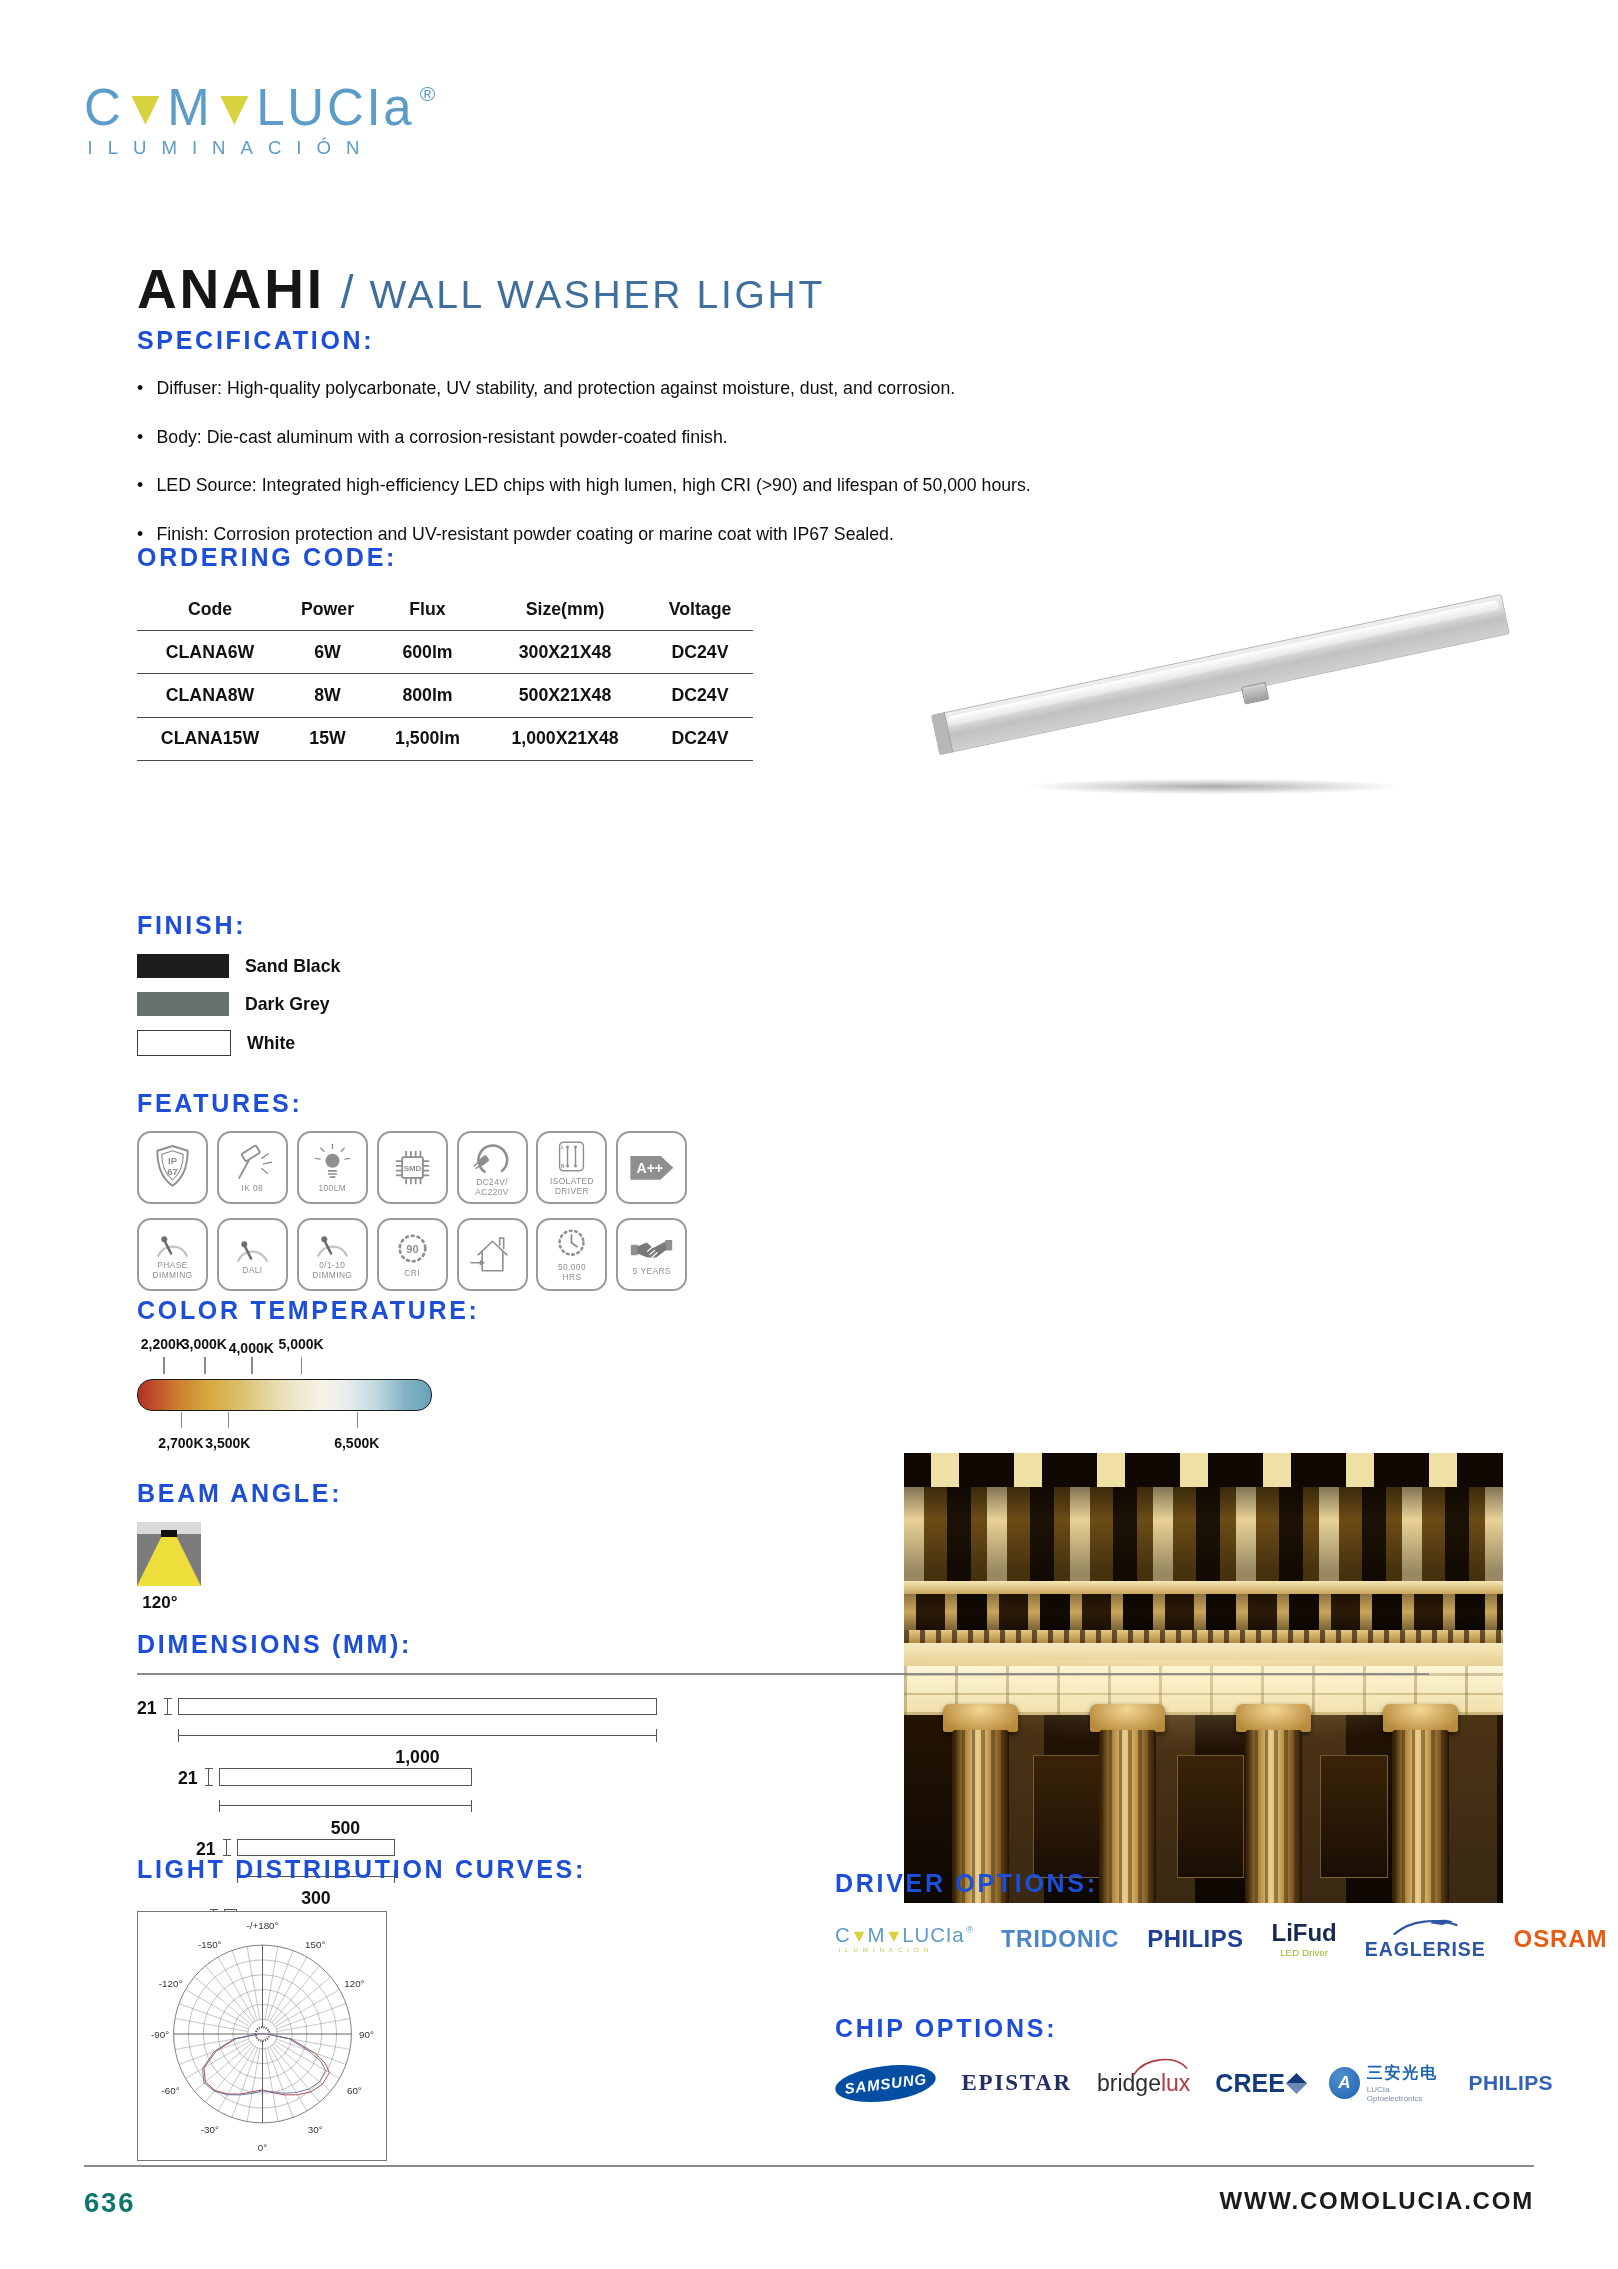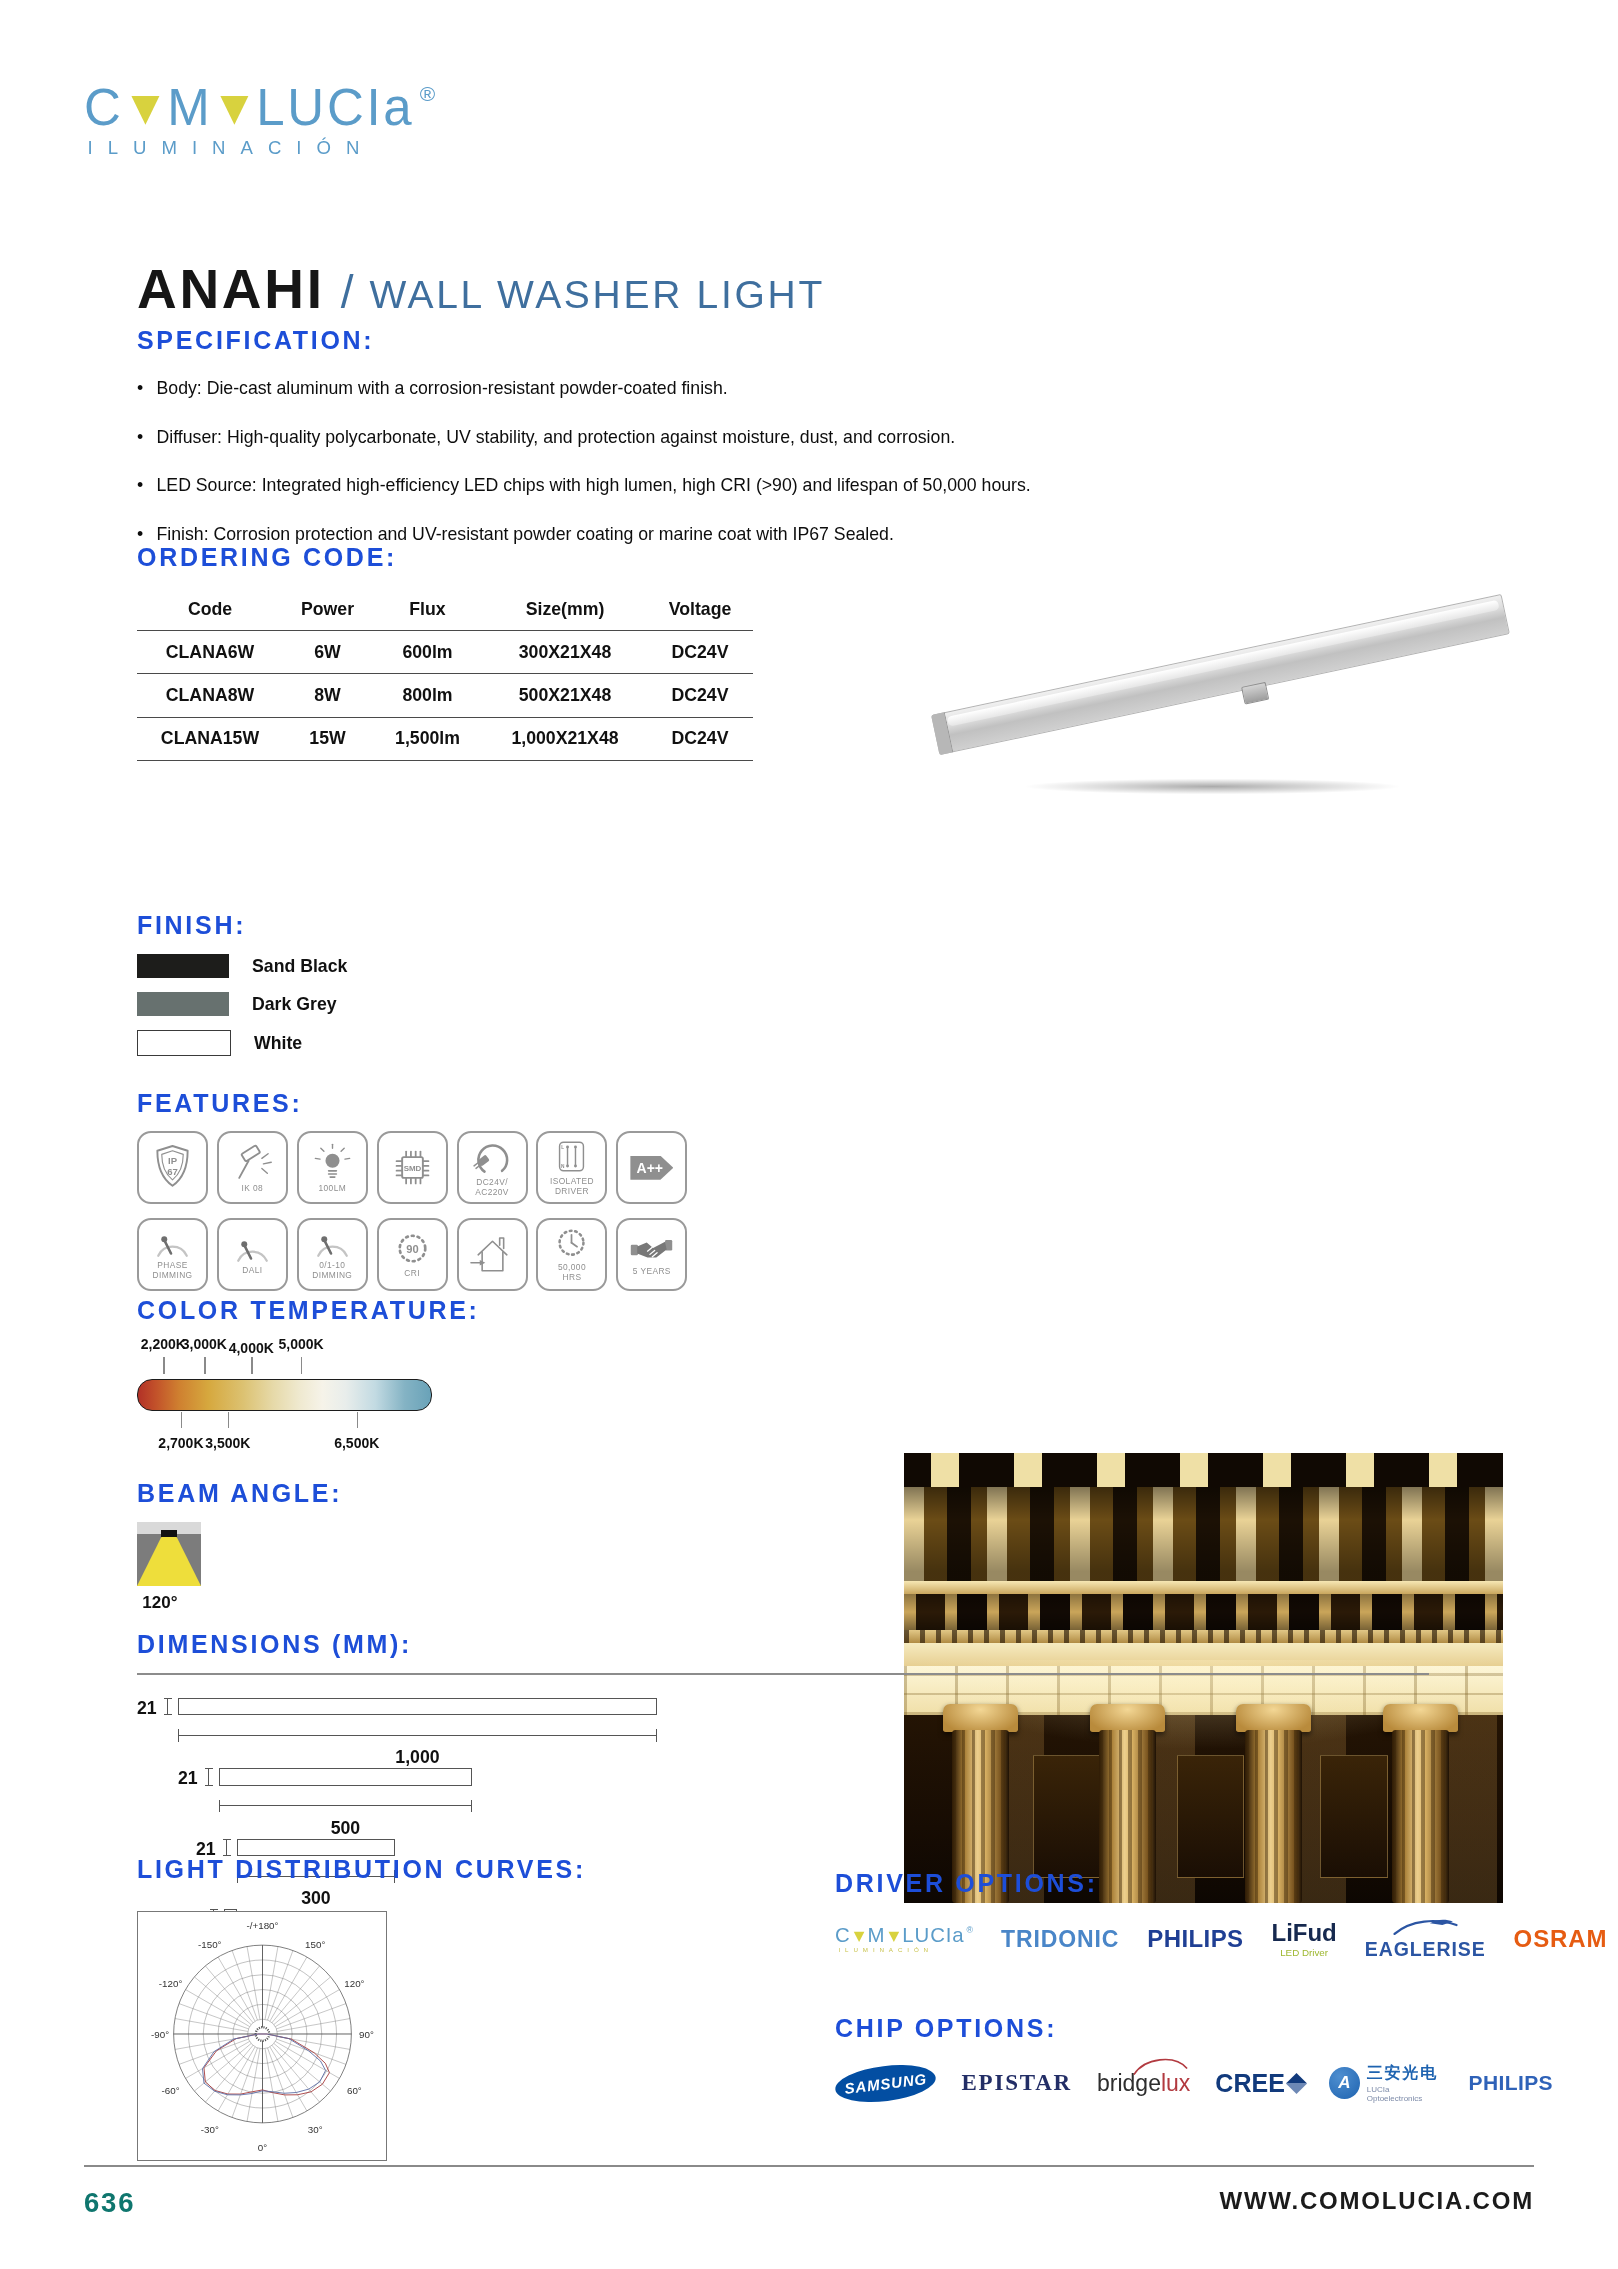--- a/index.html
+++ b/index.html
@@ -45,21 +45,21 @@
     transform:rotate(-12deg);border-radius:2.7px;border:0.9px solid #b3b3b3;
     background:linear-gradient(180deg,#f0f0f0 0%,#dddddd 32%,#c1c1c1 58%,#d0d0d0 100%);}
   .prod-bar::before{content:"";position:absolute;left:-0.9px;top:-0.9px;width:13.3px;height:calc(100% + 1.8px);
     background:#b7b7b7;border-right:0.9px solid #979797;border-radius:2.7px 0 0 2.7px;}
   .prod-bar::after{content:"";position:absolute;left:14px;right:4.4px;top:3.5px;height:10.6px;border-radius:4.4px;
     background:linear-gradient(180deg,#ffffff,#e6e6e6);}
   .prod-clip{position:absolute;left:53%;bottom:-15px;width:23px;height:16px;
     background:linear-gradient(180deg,#d3d3d3,#9d9d9d);border:0.9px solid #8e8e8e;border-radius:1.8px;}
 
   
-  .swatch-row{display:flex;align-items:center;gap:23px;margin-top:14px;}
+  .swatch-row{display:flex;align-items:center;gap:16px;margin-top:14px;}
   .swatch{width:92px;height:24px;}
   .swatch-label{font-size:17.7px;font-weight:700;color:#111;}
 
   
   .feat-row{display:flex;gap:8.9px;margin-top:13.3px;}
   .tile{width:71px;height:73px;border:2.2px solid #9a9a9a;border-radius:14px;box-sizing:border-box;
         display:flex;flex-direction:column;align-items:center;justify-content:center;background:#fff;}
   .tile svg{display:block;}
   .cap{white-space:pre-line;text-align:center;font-size:8.4px;letter-spacing:0.4px;
        color:#8f8f8f;line-height:1.2;margin-top:1.8px;font-weight:400;}
@@ -192,22 +192,22 @@
 
   <div class="abs title-row" style="left:137px;top:241px;">
     <span class="t-name">ANAHI</span>
     <span class="t-sep">/</span>
     <span class="t-type">WALL WASHER LIGHT</span>
   </div>
 
   <div class="abs" style="left:137px;top:326px;width:1179px;">
     <div class="sec">SPECIFICATION:</div>
     <ul class="bullets">
+      <li>Diffuser: High-quality polycarbonate, UV stability, and protection against moisture, dust, and corrosion.</li>
       <li>Body: Die-cast aluminum with a corrosion-resistant powder-coated finish.</li>
-      <li>Diffuser: High-quality polycarbonate, UV stability, and protection against moisture, dust, and corrosion.</li>
       <li>LED Source: Integrated high-efficiency LED chips with high lumen, high CRI (&gt;90) and lifespan of 50,000 hours.</li>
       <li>Finish: Corrosion protection and UV-resistant powder coating or marine coat with IP67 Sealed.</li>
     </ul>
   </div>
 
   <div class="abs" style="left:137px;top:543px;">
     <div class="sec">ORDERING CODE:</div>
     <table class="order">
       <thead>
         <tr>

